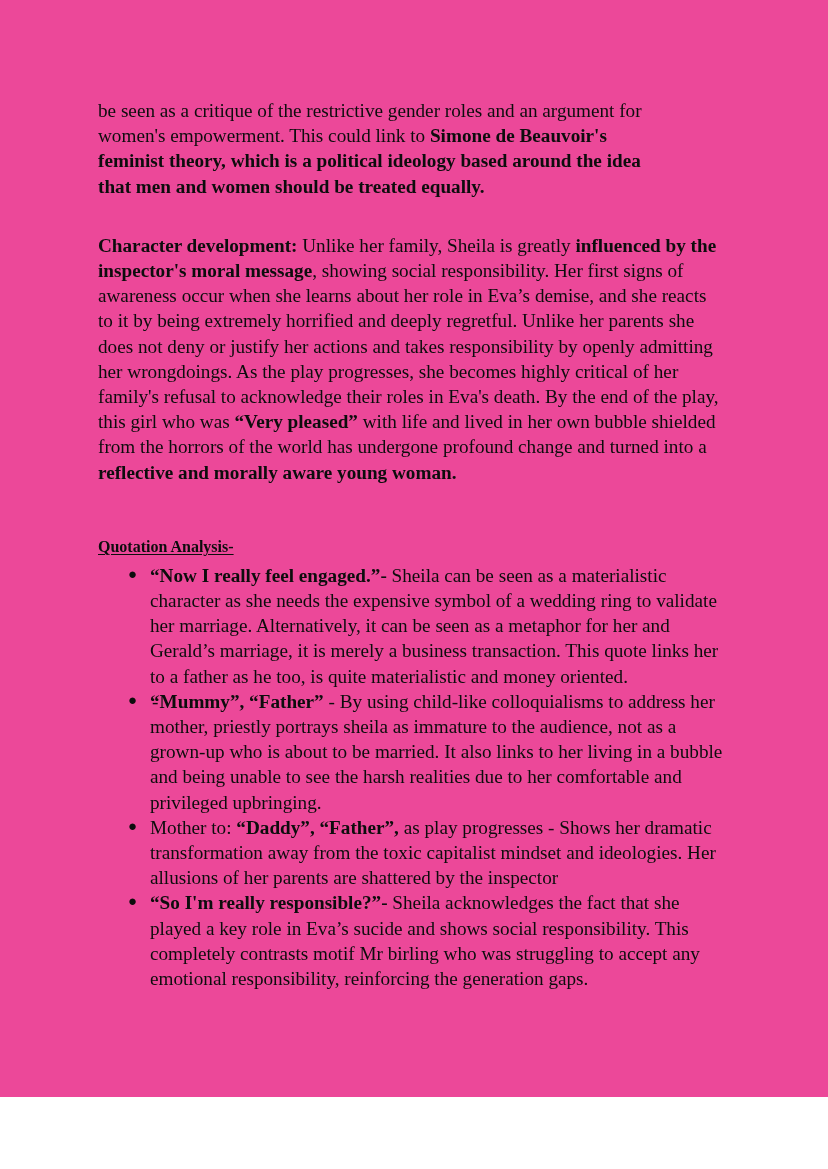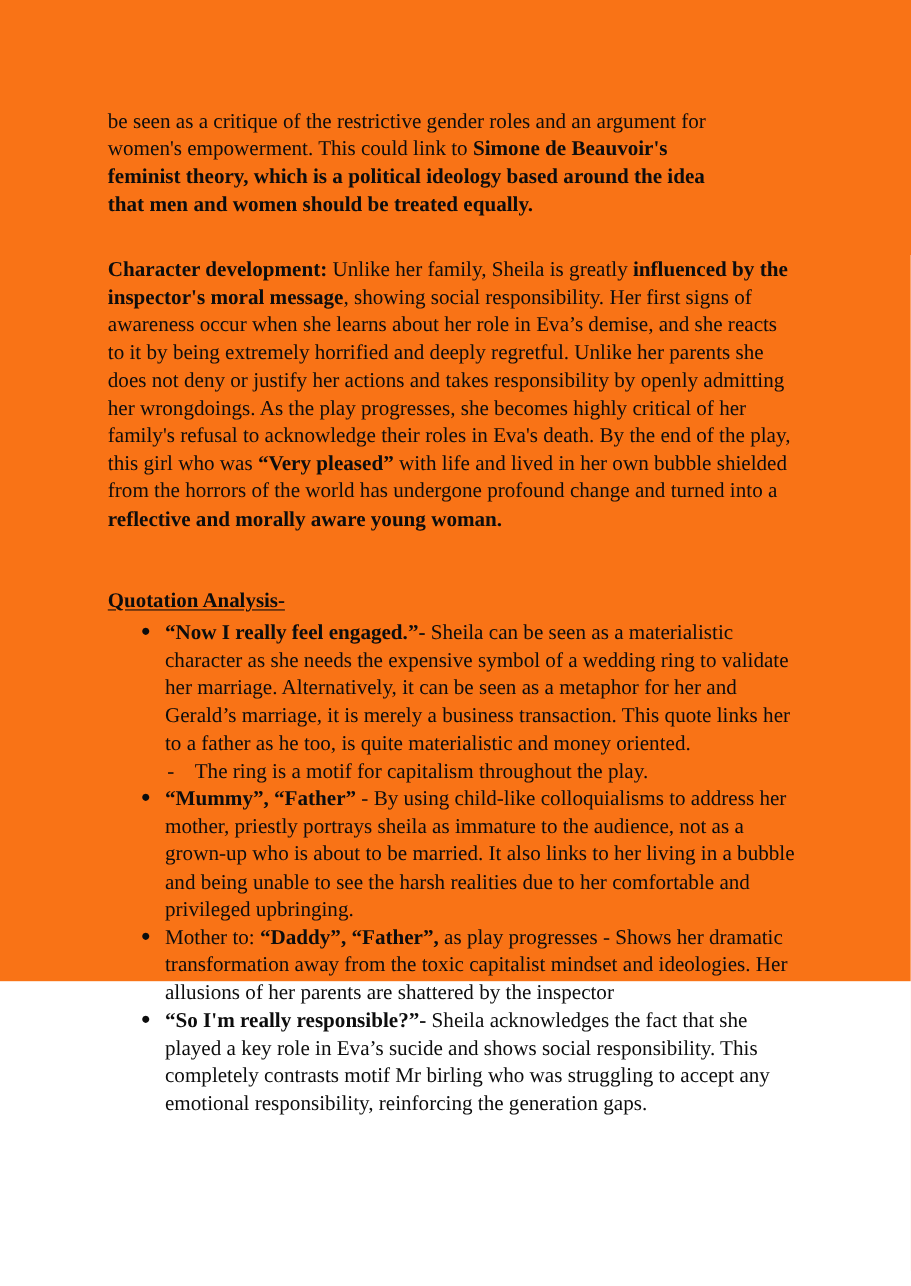--- a/index.html
+++ b/index.html
@@ -12,22 +12,22 @@
     width: 828px;
     height: 1169px;
     font-family: "Liberation Serif", "DejaVu Serif", serif;
     color: #0d0d0d;
     -webkit-font-smoothing: antialiased;
   }
 
   .page {
     position: relative;
     width: 828px;
-    height: 892px;
-    background: #f97316;
+    height: 1097px;
+    background: #ec4899;
     box-sizing: border-box;
     padding: 98px 106px 16px 98px;
   }
 
   .doc-body {
     width: 625px;
     font-size: 19.2px;
     line-height: 25.2px;
     text-align: left;
   }
@@ -51,21 +51,21 @@
     height: 48px;
   }
 
   b, strong, .b {
     font-weight: bold;
   }
 
   h2.section-heading {
     margin: 0;
     padding: 0;
-    font-size: 19px;
+    font-size: 16px;
     line-height: 28px;
     font-weight: bold;
     text-decoration: underline;
     text-underline-offset: 2px;
     display: inline-block;
   }
 
   ul.bullets {
     margin: 2px 0 0 0;
     padding: 0;
@@ -132,21 +132,20 @@
     <h2 class="section-heading">Quotation Analysis-</h2>
 
     <ul class="bullets">
 
       <li class="bullet-item">
         <span class="bullet-marker">●</span>
         <b class="b">“Now I really feel engaged.”-</b><span class="txt">  Sheila can be seen as a materialistic character as she needs the expensive symbol of a wedding ring to validate her marriage. Alternatively, it can be seen as a metaphor for her and Gerald’s marriage, it is merely a business transaction. This quote links her to a father as he too, is quite materialistic and money oriented.</span>
         <ul class="subbullets">
           <li class="subbullet-item">
             <span class="subbullet-marker">-</span>
-            <span class="txt">The ring is a motif for capitalism throughout the play.</span>
           </li>
         </ul>
       </li>
 
       <li class="bullet-item">
         <span class="bullet-marker">●</span>
         <b class="b">“Mummy”, “Father”</b><span class="txt"> - By using child-like colloquialisms to address her mother, priestly portrays sheila as immature to the audience, not as a grown-up who is about to be married. It also links to her living in a bubble and being unable to see the harsh realities due to her comfortable and privileged upbringing.</span>
       </li>
 
       <li class="bullet-item">

